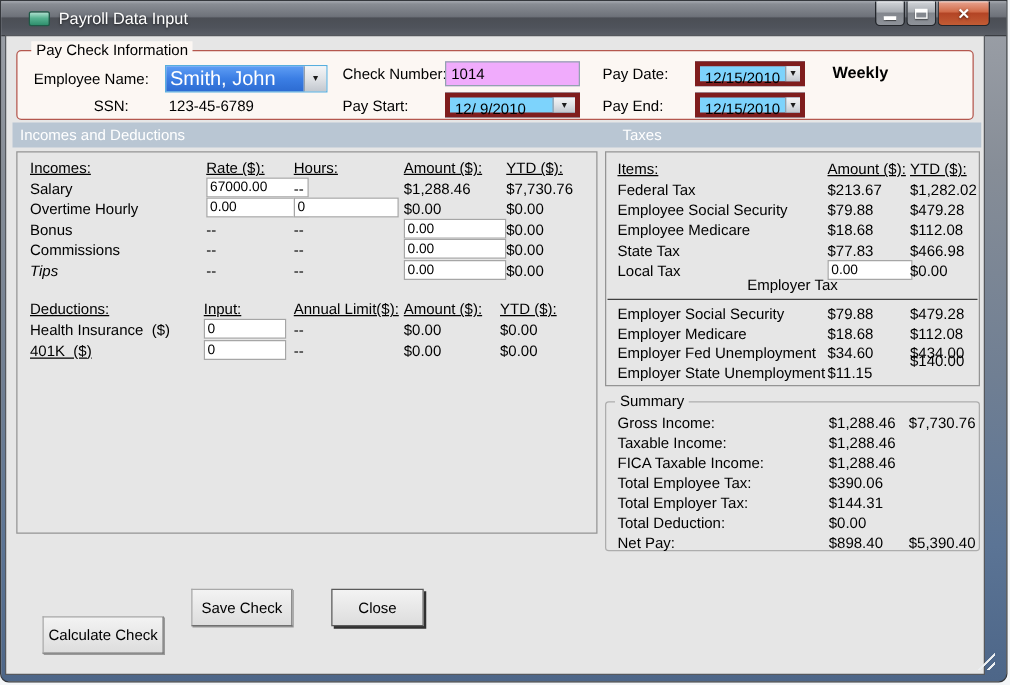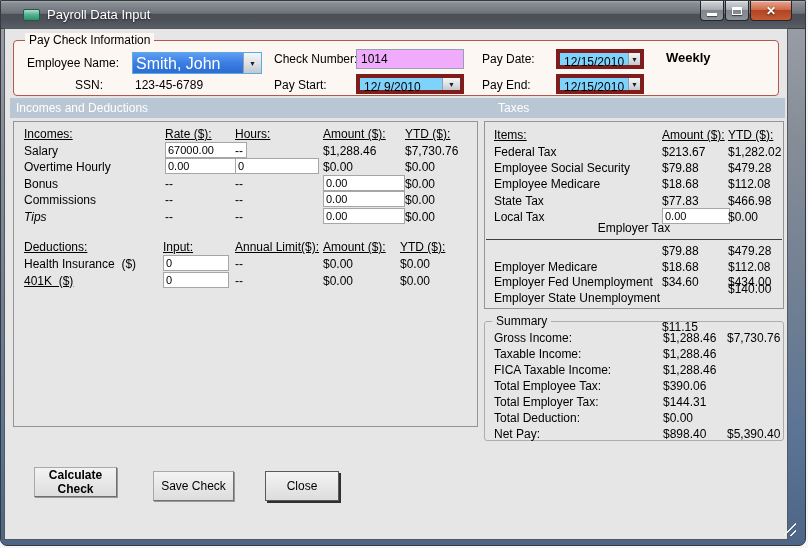--- a/index.html
+++ b/index.html
@@ -81,21 +81,21 @@
                     border:1px solid #adadad; border-radius:3px; }
   .summary-legend { position:absolute; left:8px; top:1px; padding:0 4px; font-size:12px;
                     background:#e6e6e6; z-index:2; }
 
   
   .btn3d { position:absolute; height:30px; font-family:inherit; font-size:12px; color:#000;
            background:linear-gradient(180deg,#f3f3f3 0%,#e9e9e9 45%,#dddddd 100%);
            border:1px solid #a9a9a9; border-right-color:#6f6f6f; border-bottom-color:#6f6f6f;
            box-shadow:1px 1px 0 rgba(60,60,60,.45); cursor:default; }
   .btn3d.default { border:1px solid #5a5a5a; box-shadow:2px 2px 0 #303030; }
-  #btn-calc  { left:29px;  top:438px; width:83px;font-weight:bold; }
+  #btn-calc  { left:29px;  top:464px; width:97px; }
   #btn-save  { left:148px; top:442px; width:81px; }
   #btn-close2{ left:260px; top:442px; width:74px; }
 
   .resize-grip { position:absolute; right:9px; bottom:9px; width:14px; height:14px;
                  background:repeating-linear-gradient(135deg,#eef0f2 0 1.5px,rgba(0,0,0,0) 1.5px 5px);
                  clip-path:polygon(100% 0,100% 100%,0 100%); }
 </style>
 </head>
 <body>
 
@@ -217,30 +217,31 @@
         <span class="cell" style="left: 243px; top: 38.9px;">$479.28</span>
         <span class="cell" style="left: 9px; top: 55.3px;">Employee Medicare</span>
         <span class="cell" style="left: 177px; top: 55.3px;">$18.68</span>
         <span class="cell" style="left: 243px; top: 55.3px;">$112.08</span>
         <span class="cell" style="left: 9px; top: 71.7px;">State Tax</span>
         <span class="cell" style="left: 177px; top: 71.7px;">$77.83</span>
         <span class="cell" style="left: 243px; top: 71.7px;">$466.98</span>
         <span class="cell" style="left: 9px; top: 88.1px;">Local Tax</span>
         <input class="tinput" value="0.00" style="left: 177px; top: 86.1px; width: 68px;">
         <span class="cell" style="left: 243px; top: 88.1px;">$0.00</span>
+        <span class="cell" style="left: 9px; top: 122px;">Employer Social Security</span>
         <span class="cell" style="left: 177px; top: 122px;">$79.88</span>
         <span class="cell" style="left: 243px; top: 122px;">$479.28</span>
         <span class="cell" style="left: 9px; top: 137.6px;">Employer Medicare</span>
         <span class="cell" style="left: 177px; top: 137.6px;">$18.68</span>
         <span class="cell" style="left: 243px; top: 137.6px;">$112.08</span>
         <span class="cell" style="left: 9px; top: 153.2px;">Employer Fed Unemployment</span>
         <span class="cell" style="left: 177px; top: 153.2px;">$34.60</span>
         <span class="cell" style="left: 243px; top: 153.2px;">$434.00</span>
         <span class="cell" style="left: 9px; top: 168.8px;">Employer State Unemployment</span>
-        <span class="cell" style="left: 177px; top: 168.8px; margin-top: 29px;">$11.15</span>
+        <span class="cell" style="left: 177px; top: 168.8px;">$11.15</span>
         <span class="cell" style="left: 243px; top: 160px;">$140.00</span>
       </div>
 
     <div class="summary-group" id="summary-group">
       <div class="summary-border"></div>
       <span class="summary-legend">Summary</span>
     <span class="cell" style="left: 10px; top: 18px;">Gross Income:</span>
         <span class="cell" style="left: 179px; top: 18px;">$1,288.46</span>
         <span class="cell" style="left: 243px; top: 18px;">$7,730.76</span>
         <span class="cell" style="left: 10px; top: 34px;">Taxable Income:</span>

